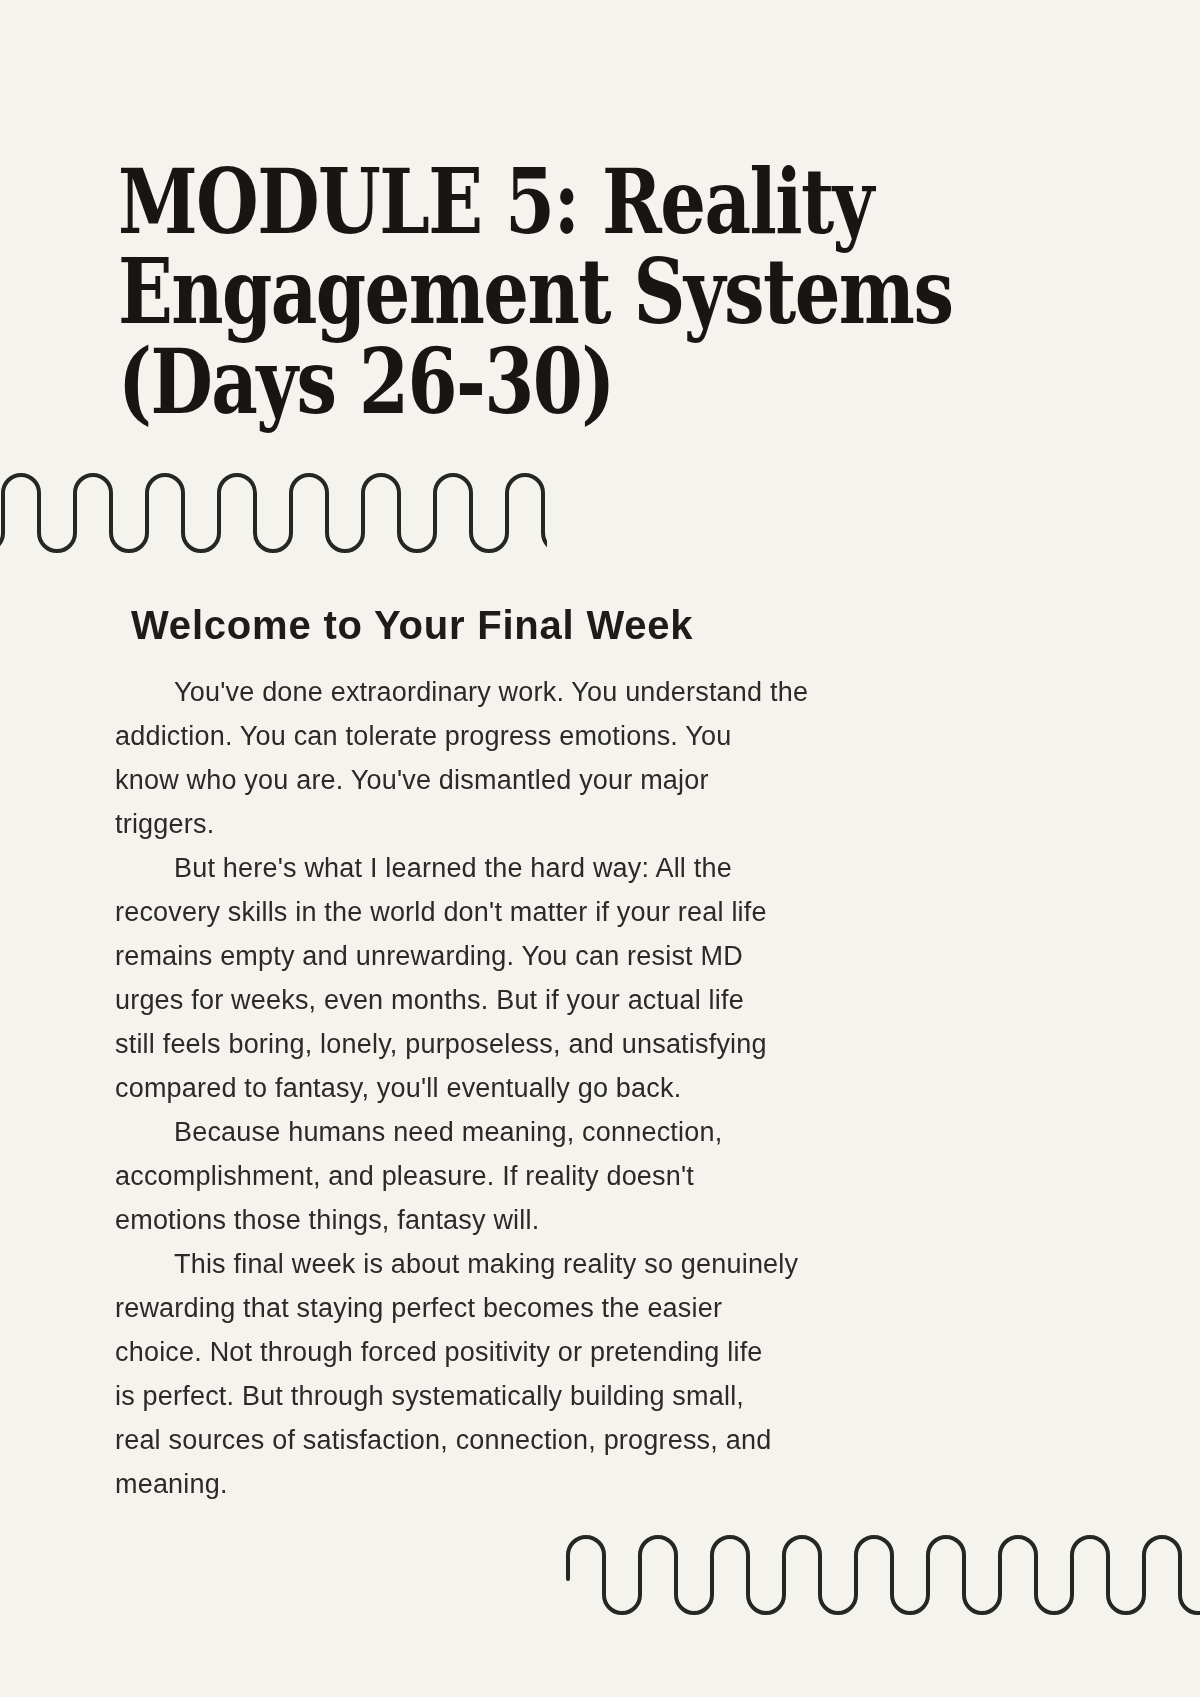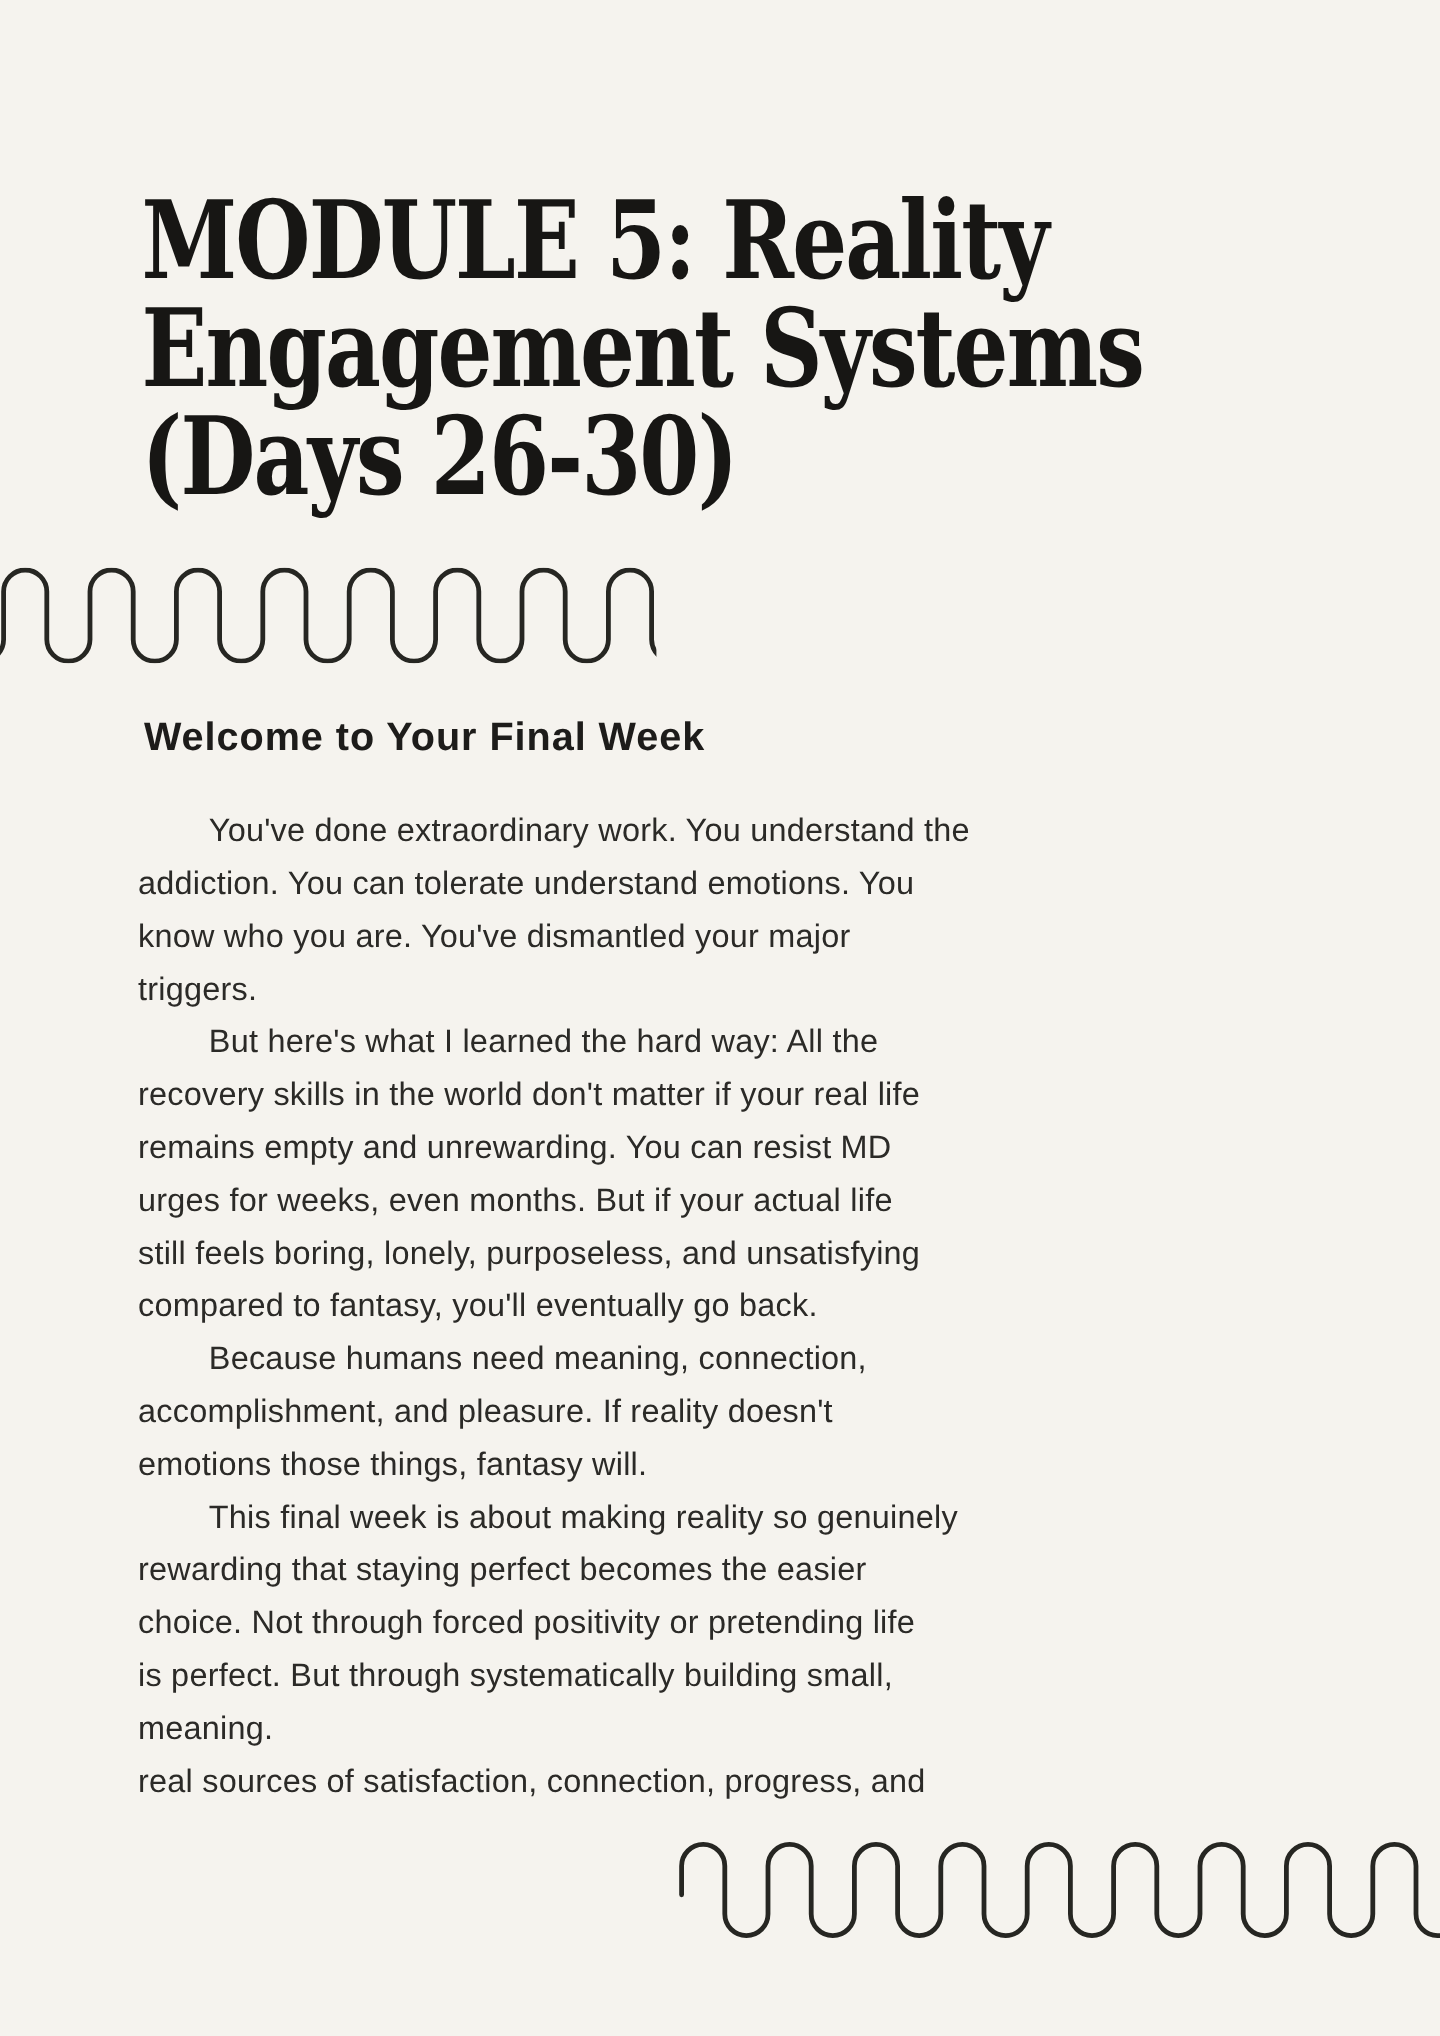--- a/index.html
+++ b/index.html
@@ -39,22 +39,22 @@
     fill: none;
     stroke: var(--squiggle, #262622);
     stroke-width: 4;
     stroke-linecap: round;
   }
   .squiggle-top { left: 0; top: 473px; width: 547px; }
   .squiggle-bottom { left: 563px; top: 1535px; width: 637px; }
   .section-heading {
     position: absolute;
     left: 115px; top: 589px;
-    margin: 5px;
-    font-size: 33px;
+    margin: 16px;
+    font-size: 40px;
     font-weight: 700;
     line-height: 40px;
     letter-spacing: 0.8px;
     color: #1d1c1a;
     white-space: nowrap;
   }
   .body-text {
     position: absolute;
     left: 115px; top: 670px;
     width: 1000px;
@@ -90,38 +90,38 @@
         A 18 18 0 0 1 399 20 L 399 60 A 18 18 0 0 0 435 60 L 435 20
         A 18 18 0 0 1 471 20 L 471 60 A 18 18 0 0 0 507 60 L 507 20
         A 18 18 0 0 1 543 20 L 543 60 A 18 18 0 0 0 579 60 L 579 20"></path>
     </svg>
   </div>
 
   <h2 class="section-heading">Welcome to Your Final Week</h2>
 
   <div class="body-text" id="body-text">
       <div class="body-line indent">You've done extraordinary work. You understand the</div>
-      <div class="body-line">addiction. You can tolerate understand emotions. You</div>
+      <div class="body-line">addiction. You can tolerate progress emotions. You</div>
       <div class="body-line">know who you are. You've dismantled your major</div>
       <div class="body-line">triggers.</div>
       <div class="body-line indent">But here's what I learned the hard way: All the</div>
       <div class="body-line">recovery skills in the world don't matter if your real life</div>
       <div class="body-line">remains empty and unrewarding. You can resist MD</div>
       <div class="body-line">urges for weeks, even months. But if your actual life</div>
       <div class="body-line">still feels boring, lonely, purposeless, and unsatisfying</div>
       <div class="body-line">compared to fantasy, you'll eventually go back.</div>
       <div class="body-line indent">Because humans need meaning, connection,</div>
       <div class="body-line">accomplishment, and pleasure. If reality doesn't</div>
       <div class="body-line">emotions those things, fantasy will.</div>
       <div class="body-line indent">This final week is about making reality so genuinely</div>
       <div class="body-line">rewarding that staying perfect becomes the easier</div>
       <div class="body-line">choice. Not through forced positivity or pretending life</div>
       <div class="body-line">is perfect. But through systematically building small,</div>
+      <div class="body-line">real sources of satisfaction, connection, progress, and</div>
       <div class="body-line">meaning.</div>
-      <div class="body-line">real sources of satisfaction, connection, progress, and</div>
     </div>
 
   <div class="squiggle squiggle-bottom">
     <svg width="700" height="80" viewBox="0 0 700 80" xmlns="http://www.w3.org/2000/svg">
       <path d="M 5 44 L 5 20
         A 18 18 0 0 1 41 20 L 41 60 A 18 18 0 0 0 77 60 L 77 20
         A 18 18 0 0 1 113 20 L 113 60 A 18 18 0 0 0 149 60 L 149 20
         A 18 18 0 0 1 185 20 L 185 60 A 18 18 0 0 0 221 60 L 221 20
         A 18 18 0 0 1 257 20 L 257 60 A 18 18 0 0 0 293 60 L 293 20
         A 18 18 0 0 1 329 20 L 329 60 A 18 18 0 0 0 365 60 L 365 20

